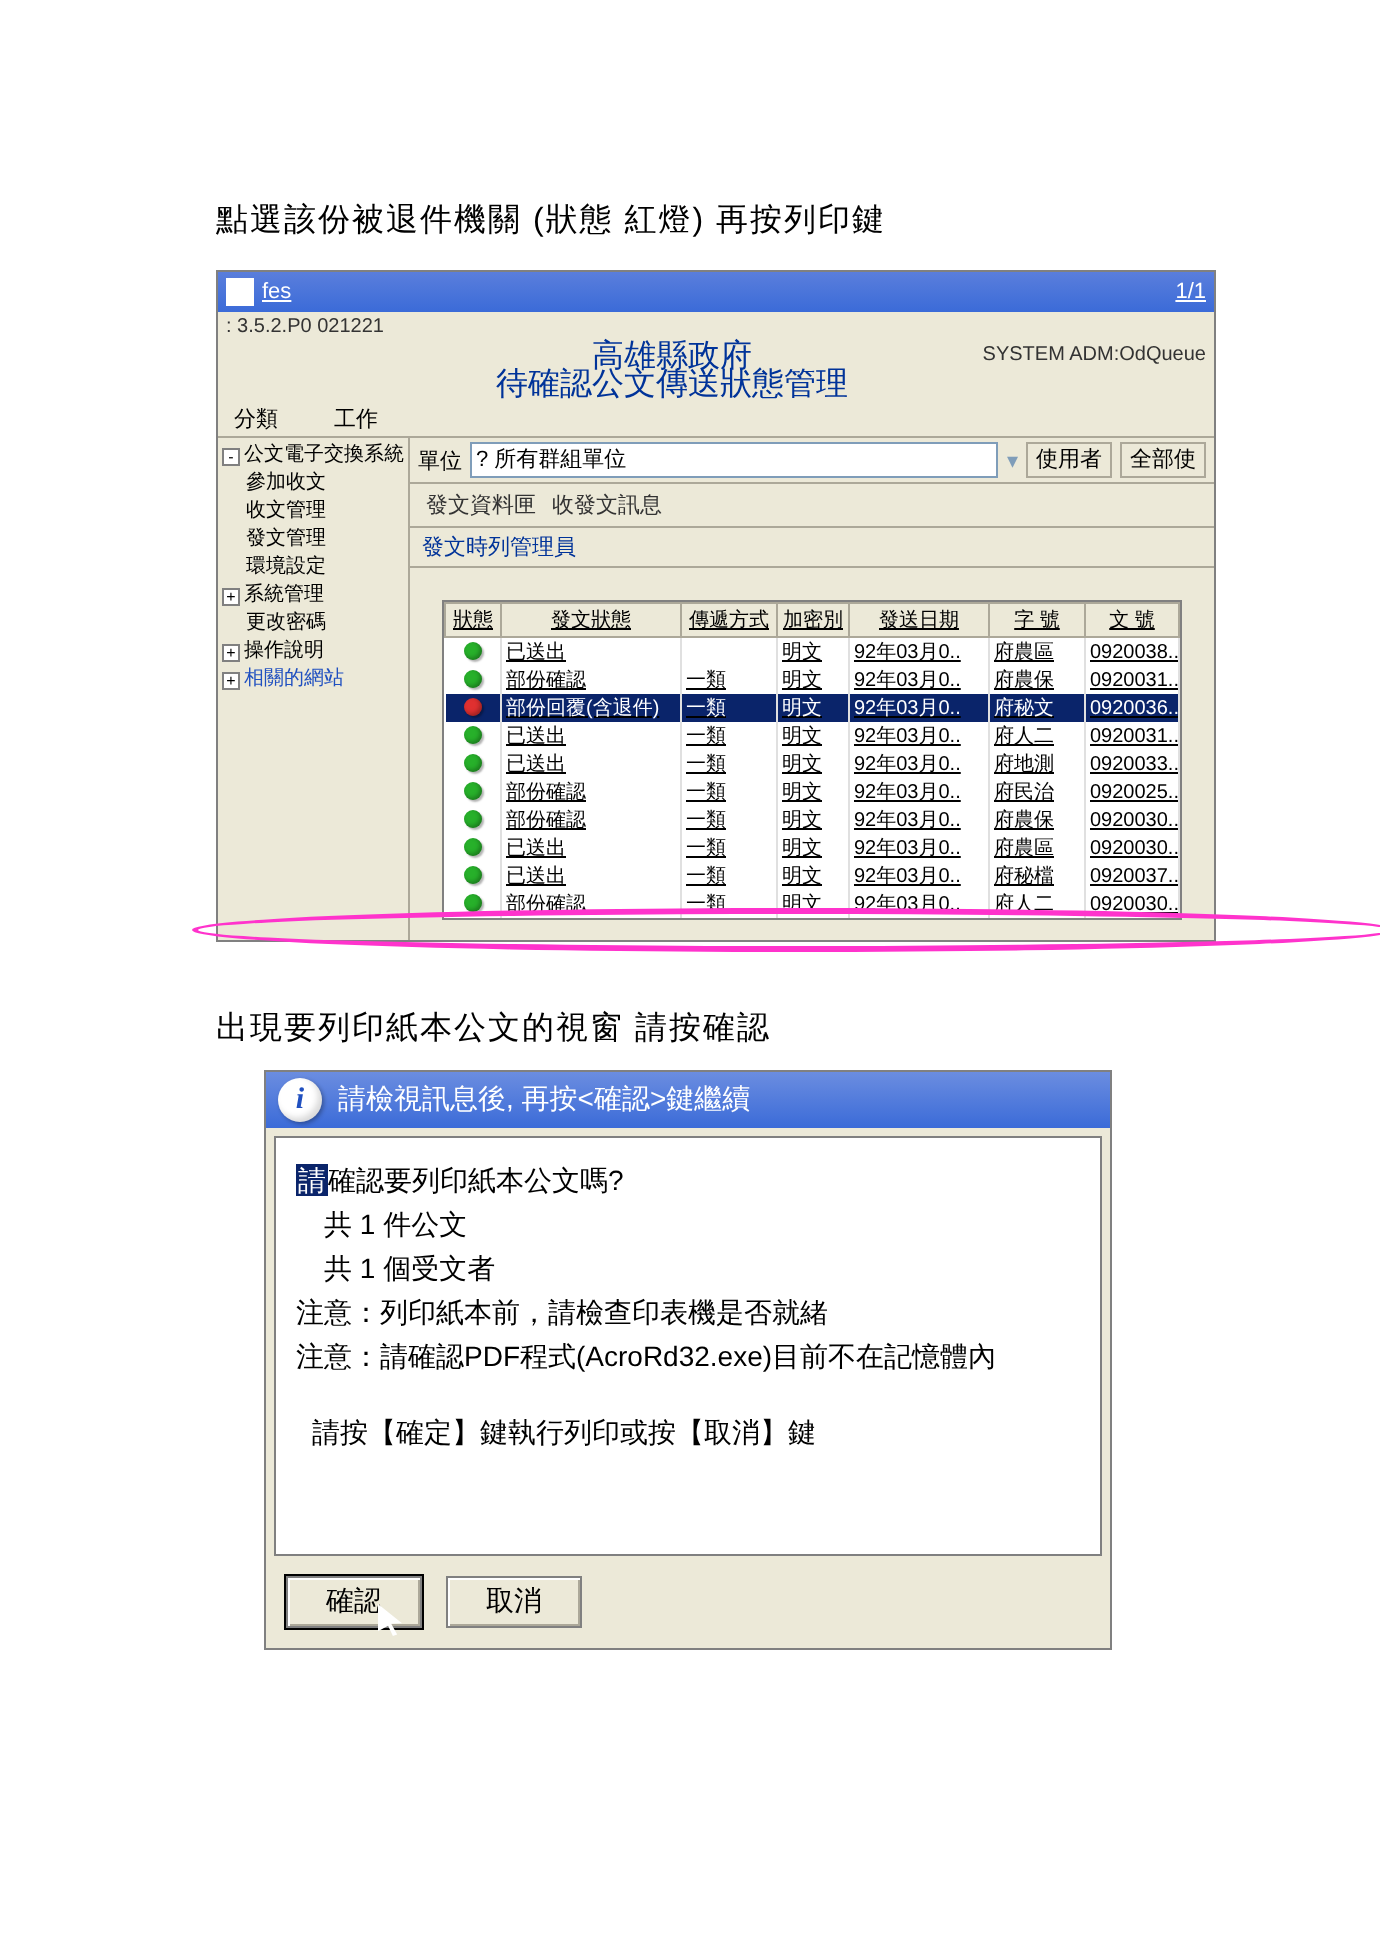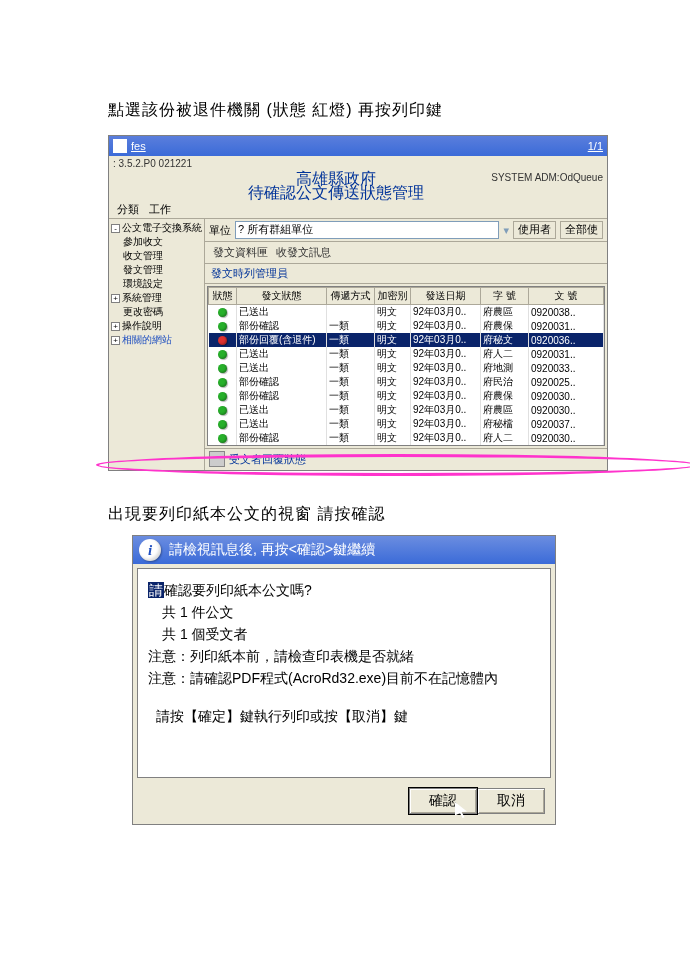--- a/index.html
+++ b/index.html
@@ -8,21 +8,21 @@
   .instruction { font-size: 16px; color: #000; margin-bottom: 14px; letter-spacing: 1px; }
   .instruction2 { font-size: 16px; color: #000; margin-top: 28px; margin-bottom: 10px; letter-spacing: 1px; }
 
   
   .mainwin { width: 500px; border: 1px solid #808080; background: #ece9d8; font-size: 11px; color: #000; }
   .titlebar { height: 20px; background: linear-gradient(#5a7edc,#3b6bd8); display: flex; align-items: center; padding: 0 4px; color: #fff; font-size: 11px; justify-content: space-between; text-decoration: underline; }
   .titlebar .left { display: flex; align-items: center; gap: 4px; }
   .titlebar .ico { width: 14px; height: 14px; background: #fff; }
   .versionline { font-size: 10px; color: #333; padding: 0 4px; height: 14px; display: flex; justify-content: space-between; align-items: center; }
   .headcenter { text-align: center; color: #003399; font-size: 16px; line-height: 14px; padding: 2px 0 1px; }
-  .menubar { display: flex; gap: 2px; padding: 0 4px; font-size: 11px; }
+  .menubar { display: flex; gap: 20px; padding: 0 4px; font-size: 11px; }
   .menubar span { padding: 1px 4px; }
 
   .workspace { display: flex; height: 252px; border-top: 1px solid #aca899; }
   .sidebar { width: 96px; background: #ece9d8; border-right: 1px solid #aca899; font-size: 10px; overflow: hidden; }
   .tree { padding: 2px; line-height: 14px; }
   .tree .row { display: flex; align-items: center; gap: 2px; white-space: nowrap; }
   .tree .indent { width: 10px; }
   .tree .plus { width: 9px; height: 9px; border: 1px solid #808080; font-size: 8px; line-height: 7px; text-align: center; background: #fff; }
   .iconbar { display: flex; flex-direction: column; gap: 4px; padding-top: 4px; align-items: center; }
   .btnicon { width: 22px; height: 30px; border: 1px solid #aca899; background: #eee; font-size: 9px; display: flex; flex-direction: column; align-items: center; justify-content: center; color: #003399; }
@@ -31,41 +31,41 @@
   .toprow { display: flex; align-items: center; gap: 4px; padding: 2px 4px; border-bottom: 1px solid #aca899; }
   .toprow label { font-size: 11px; }
   .toprow .unitsel { flex: 1; height: 18px; border: 1px solid #7f9db9; background: #fff; padding: 0 2px; font-size: 11px; }
   .toprow .userbtn { height: 18px; border: 1px solid #aca899; padding: 0 4px; background: #ece9d8; font-size: 11px; }
 
   .tabsrow { display: flex; gap: 4px; padding: 2px 6px; font-size: 11px; color: #333; border-bottom: 1px solid #aca899; }
   .tabsrow span { padding: 1px 2px; }
 
   .sectionlabel { font-size: 11px; padding: 2px 6px; color: #003399; border-bottom: 1px solid #aca899; }
 
-  .grid { border: 1px solid #808080; margin: 2px; background: #fff; font-size: 10px; }
+  .grid { border: 1px solid #808080; margin: 16px; background: #fff; font-size: 10px; text-decoration: underline; }
   .grid table { width: 100%; border-collapse: collapse; table-layout: fixed; }
   .grid th { background: #ece9d8; border: 1px solid #aca899; font-weight: 400; padding: 1px 2px; height: 15px; white-space: nowrap; overflow: hidden; }
   .grid td { border-right: 1px solid #e0e0e0; padding: 0 2px; height: 14px; white-space: nowrap; overflow: hidden; }
   .grid tr.sel td { background: #0a246a; color: #fff; }
   .dot { display: inline-block; width: 9px; height: 9px; border-radius: 50%; background: #27b02a; box-shadow: inset -1px -1px 2px rgba(0,0,0,.3), 1px 1px 1px rgba(0,0,0,.3); vertical-align: middle; }
   .dot.red { background: #e03030; }
 
   .lower { border-top: 1px solid #aca899; }
   .lowerhead { display: flex; align-items: center; gap: 4px; padding: 2px 4px; font-size: 11px; color: #003399; }
   .trash { width: 16px; height: 16px; background: #ccc; border: 1px solid #888; }
 
   .oval { border: 3px solid #ff33cc; border-radius: 50%/50%; height: 22px; margin: -17px -8px 0 -12px; pointer-events: none; position: relative; }
 
   
   .dialog { width: 424px; border: 1px solid #808080; background: #ece9d8; font-size: 12px; margin-top: 2px; }
   .dlgtitle { height: 28px; background: linear-gradient(#6b8de0,#3b6bd8); display: flex; align-items: center; gap: 8px; padding: 0 6px; color: #fff; font-size: 14px; }
   .info-icon { width: 22px; height: 22px; border-radius: 50%; background: #fff; color: #2050c0; display: flex; align-items: center; justify-content: center; font-weight: bold; font-style: italic; font-family: Georgia, serif; font-size: 15px; box-shadow: inset -2px -2px 3px rgba(0,0,0,.15), 1px 1px 2px rgba(0,0,0,.3); }
   .dlgbody { background: #fff; border: 1px solid #808080; margin: 4px; padding: 10px 10px; font-size: 14px; line-height: 22px; color: #000; min-height: 210px; }
   .dlgbody .hl { background: #0a246a; color: #fff; padding: 0 1px; }
-  .dlgbuttons { display: flex; justify-content: flex-end; gap: 0; padding: 6px 10px 10px; }
+  .dlgbuttons { display: flex; gap: 12px; padding: 6px 10px 10px; }
   .dlgbuttons button { width: 68px; height: 26px; border: 1px solid #808080; background: #ece9d8; font-size: 14px; box-shadow: inset 1px 1px 0 #fff, inset -1px -1px 0 #aca899; }
   .dlgbuttons button.default { outline: 1px solid #000; }
   .cursor { position: relative; display: inline-block; }
   .cursor::after { content: ""; position: absolute; right: 10px; bottom: -4px; width: 12px; height: 16px; background: #fff; clip-path: polygon(0 0,100% 60%,55% 62%,80% 95%,62% 100%,42% 68%,0 85%); filter: drop-shadow(0 0 1px #000); }
 
   
   .green { color: #0a7f0a; }
   .red { color: #c02020; }
 </style>
 </head>

